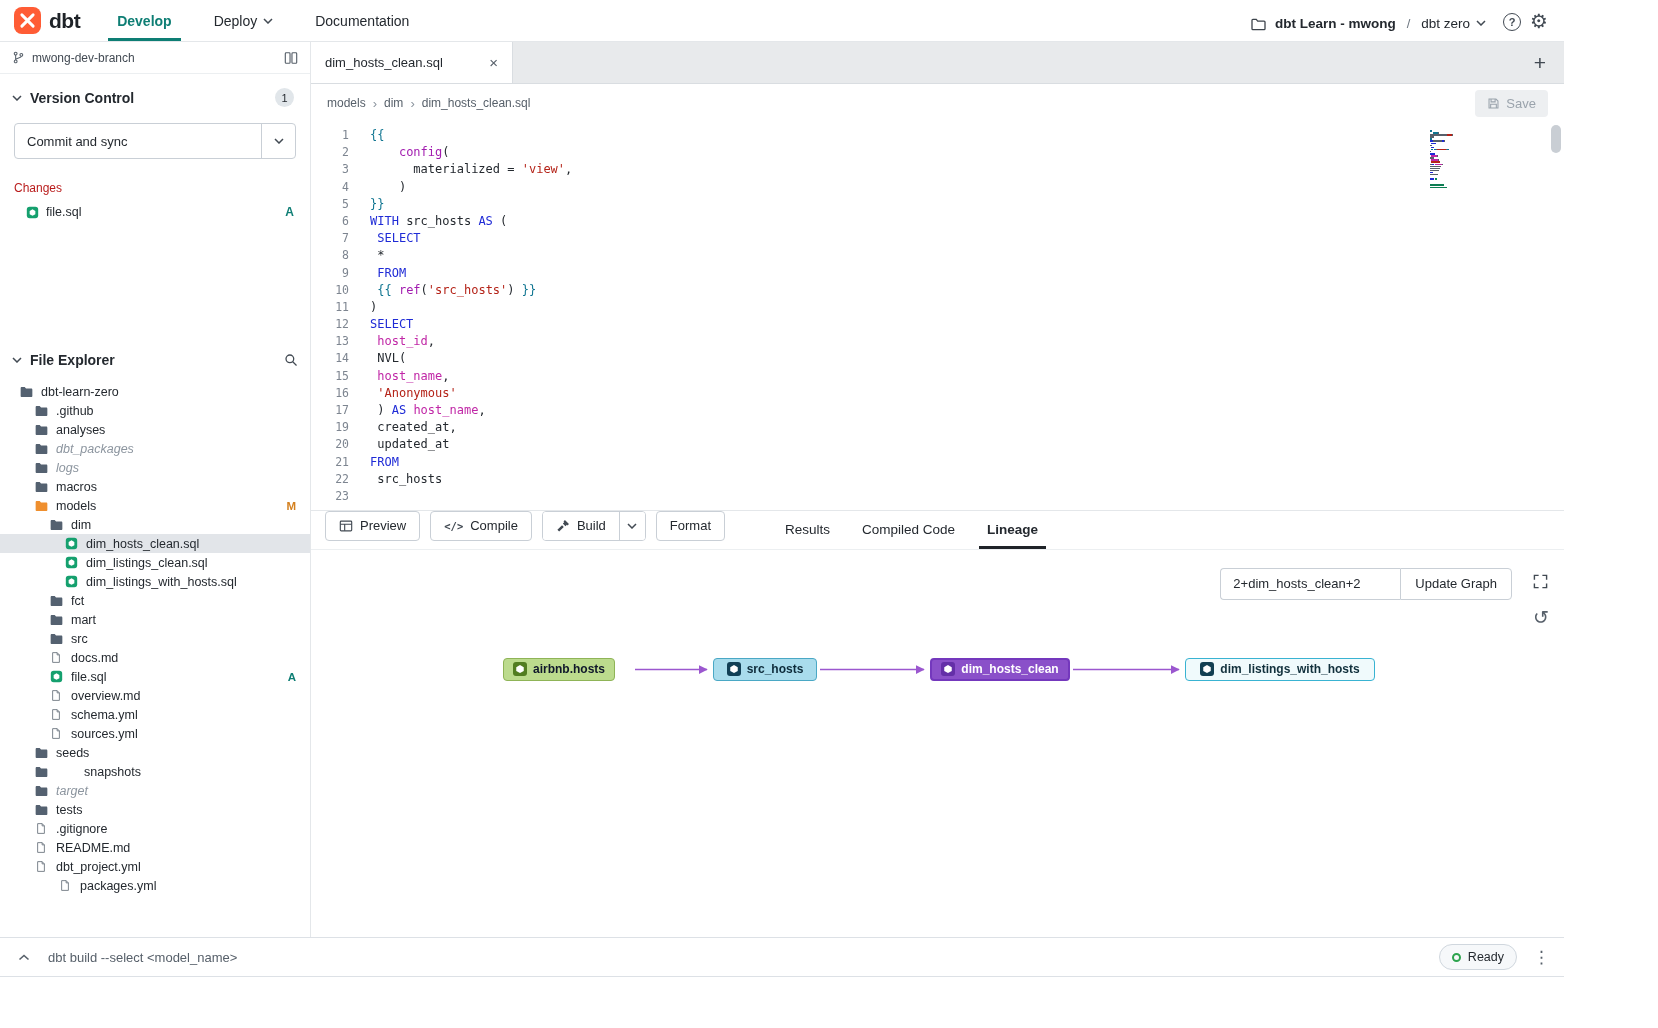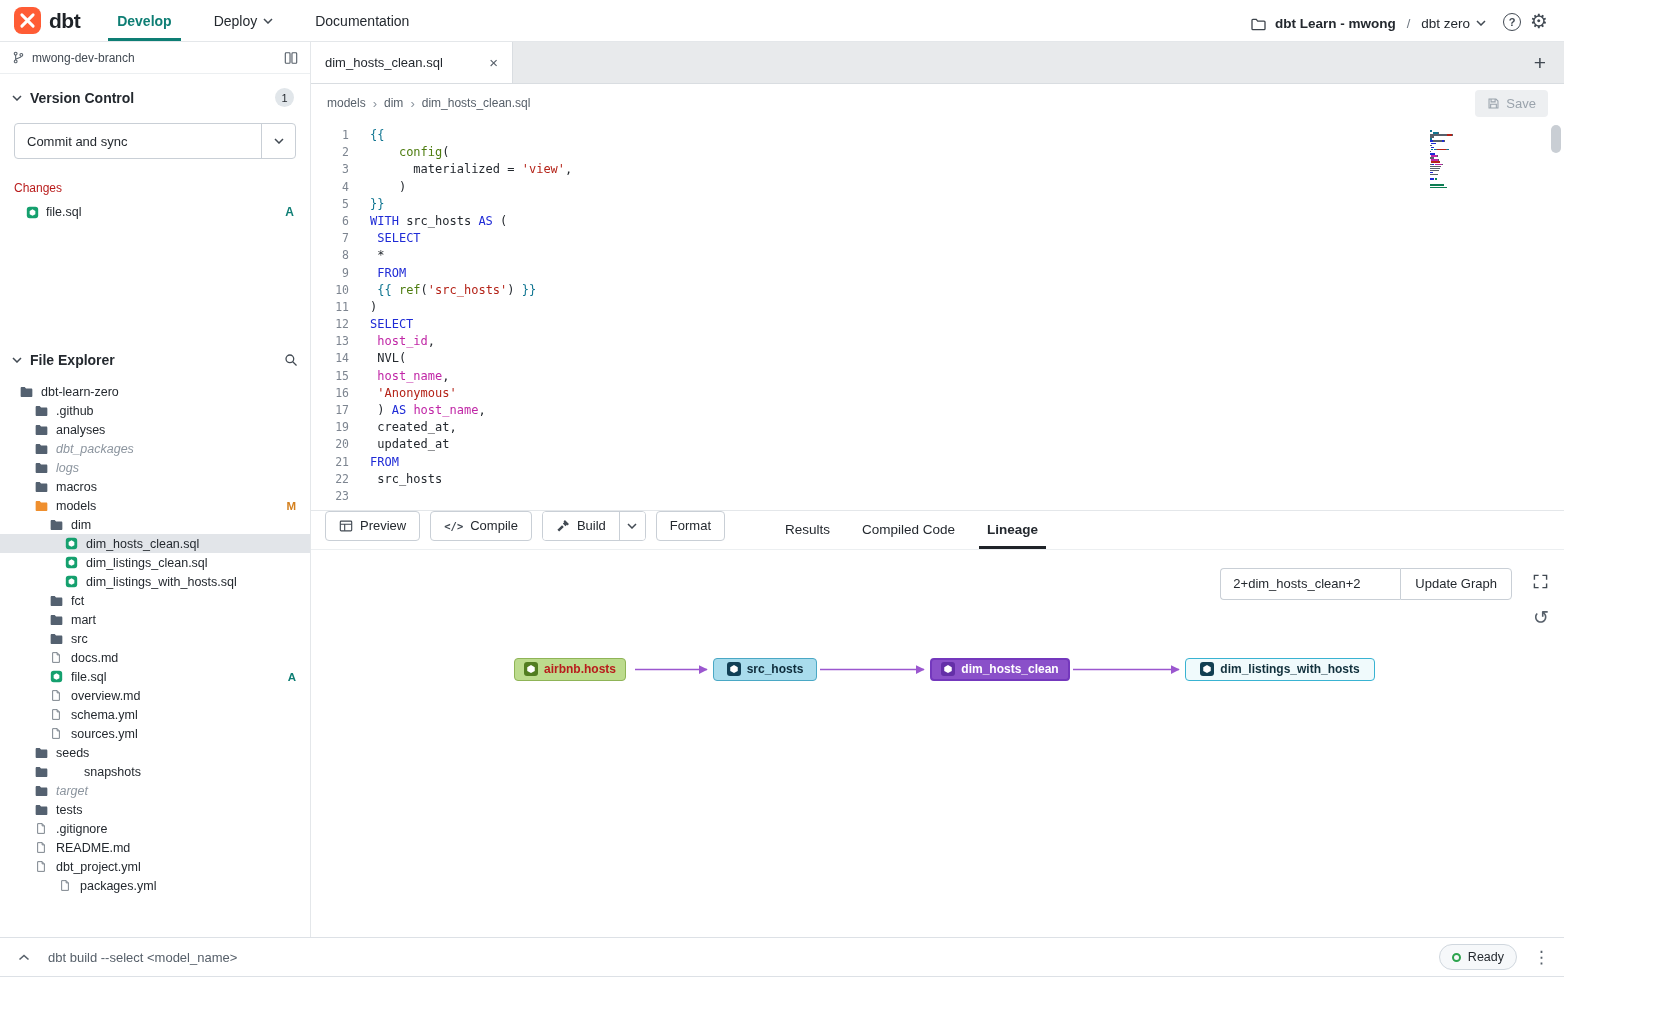--- a/index.html
+++ b/index.html
@@ -57,21 +57,21 @@
 .bc-item{cursor:pointer}
 .bc-sep{color:#8c959f;font-size:13px}
 .save-btn{position:absolute;right:16px;top:6px;height:27px;display:flex;align-items:center;gap:6px;padding:0 12px;background:#edeff1;border:none;border-radius:4px;color:#9aa3ac;font-size:13px;font-family:inherit}
 
 
 .editor{flex:1;position:relative;overflow:hidden;font-family:"DejaVu Sans Mono",monospace;font-size:12px;background:#fff}
 .code-lines{position:absolute;left:0;top:5px;right:120px}
 .cl{display:flex;height:17.2px;line-height:17.2px}
 .ln{width:38px;text-align:right;color:#7d8590;flex:none;font-size:11.5px}
 .ct{padding-left:21px;white-space:pre}
-.tk-kw{color:#1f2bd6}.tk-fn{color:#4d7c0f}.tk-str{color:#b42318}.tk-id{color:#c026a6}.tk-pl{color:#24292f}.tk-j{color:#0e7490}
+.tk-kw{color:#1f2bd6}.tk-fn{color:#a21caf}.tk-str{color:#b42318}.tk-id{color:#c026a6}.tk-pl{color:#24292f}.tk-j{color:#0e7490}
 .minimap{position:absolute;top:8px;right:62px;width:72px}
 .mm-line{display:flex;height:1.5px;margin-bottom:.6px}
 .mm-line span{display:block;height:100%}
 .editor-scrollbar{position:absolute;top:3px;right:3px;width:10px;height:28px;background:#c9ced4;border-radius:5px;cursor:pointer}
 
 
 .toolbar{height:40px;flex:none;border-top:1px solid #e4e7ea;border-bottom:1px solid #eceff1;display:flex;align-items:flex-start;padding:0 14px;gap:10px;background:#fff}
 .tbtn{height:30px;display:flex;align-items:center;gap:7px;padding:0 13px;border:1px solid #c9cfd6;border-radius:4px;background:#fff;font-size:13px;color:#24292f;cursor:pointer;font-family:inherit}
 .compile-glyph{font-family:"DejaVu Sans Mono",monospace;font-size:10.5px;font-weight:bold;color:#424a53}
 .build-group{display:flex;height:30px;border:1px solid #c9cfd6;border-radius:4px;overflow:hidden;background:#fff}
@@ -723,21 +723,21 @@
         <defs>
           <marker id="arrw" markerWidth="7" markerHeight="7" refX="5.5" refY="3" orient="auto">
               <path d="M0 0L6 3L0 6Z" fill="#9b57cf"></path>
             </marker>
         </defs>
         <line class="edge" x1="324" y1="119.5" x2="396" y2="119.5"></line>
         <line class="edge" x1="509" y1="119.5" x2="613" y2="119.5"></line>
         <line class="edge" x1="762" y1="119.5" x2="868" y2="119.5"></line>
       </svg>
       <div class="graph-area">
-          <div class="lnode" style="left: 203px; width: 112px; background: rgb(188, 219, 141); border-color: rgb(143, 180, 87); color: #b91c1c;">
+          <div class="lnode" style="left: 192px; width: 112px; background: rgb(188, 219, 141); border-color: rgb(143, 180, 87); color: #0f172a;">
             <span class="lnode-ic" style="background: rgb(82, 125, 33);">
               <svg viewBox="0 0 16 16" width="10" height="10">
                 <path fill="#fff" d="M8 1.5L14 5v6L8 14.5 2 11V5z"></path>
               </svg>
             </span>
             <span>airbnb.hosts</span>
           </div>
           <div class="lnode" style="left: 402px; width: 104px; background: rgb(169, 220, 236); border-color: rgb(74, 168, 197); color: rgb(13, 43, 58);">
             <span class="lnode-ic" style="background: rgb(17, 63, 85);">
               <svg viewBox="0 0 16 16" width="10" height="10">

